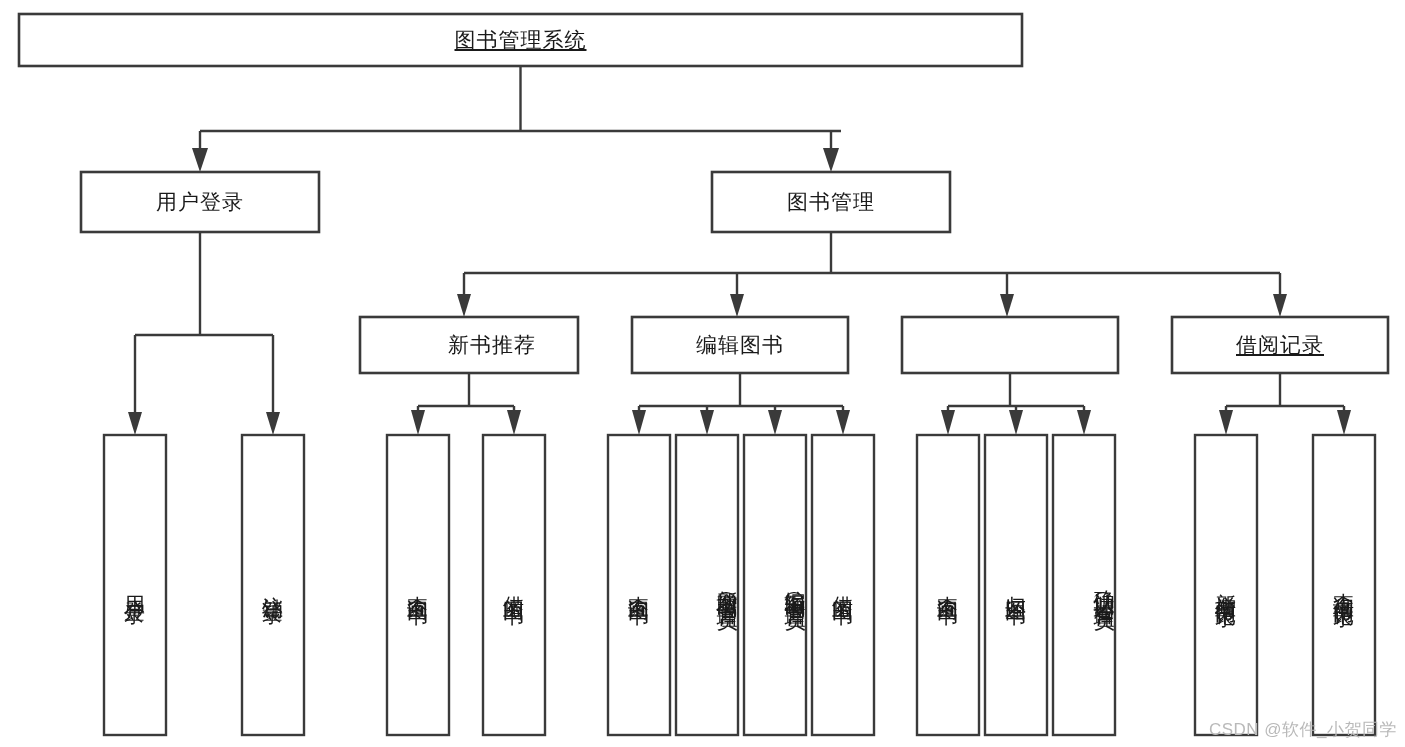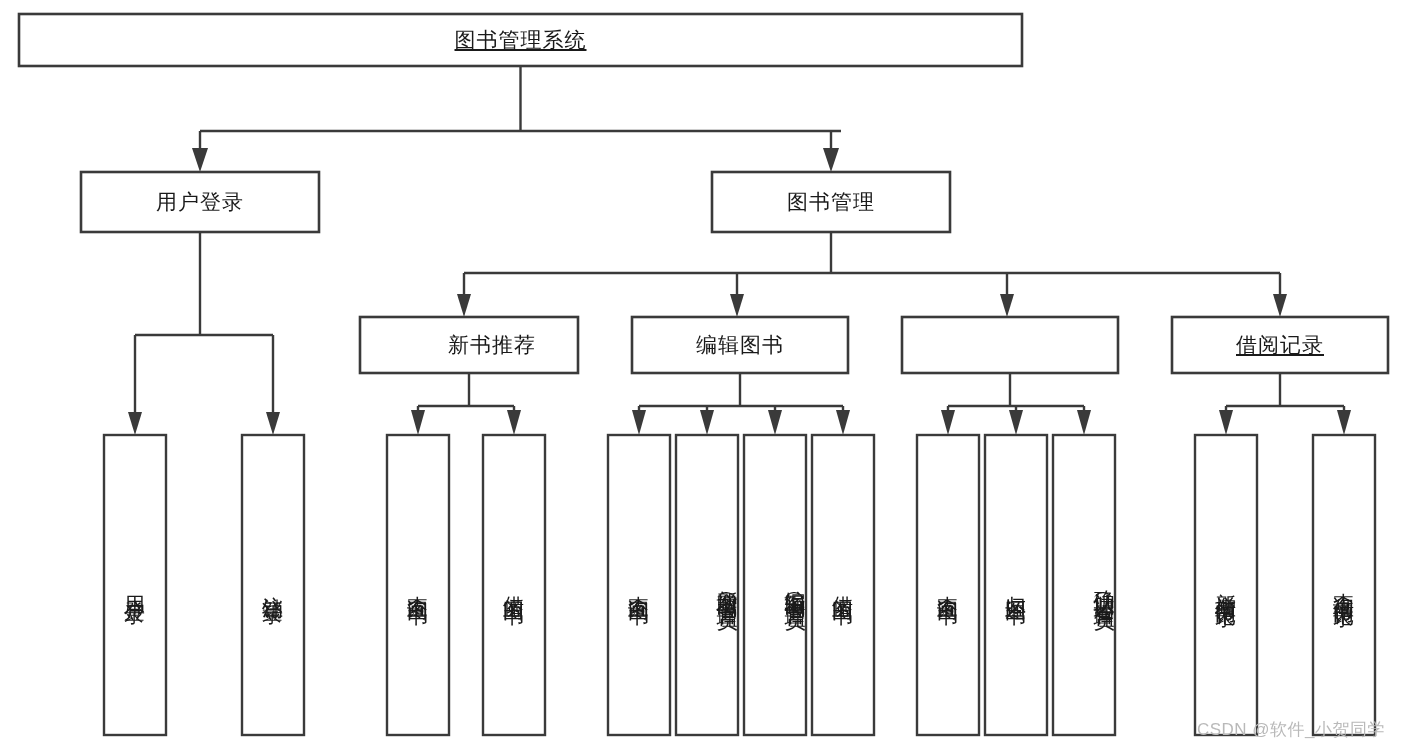--- a/index.html
+++ b/index.html
@@ -66,21 +66,21 @@
     align-items: center;
     justify-content: center;
     font-size: 21px;
     color: #1a1a1a;
     letter-spacing: 1px;
     white-space: nowrap;
     pointer-events: none;
   }
   .watermark {
     position: absolute;
-    right: 20px;
+    right: 8px;
     bottom: 6px;
     font-size: 17px;
     color: #b9b9b9;
     letter-spacing: 0.5px;
     white-space: nowrap;
     pointer-events: none;
   }
 </style>
 </head>
 <body>

